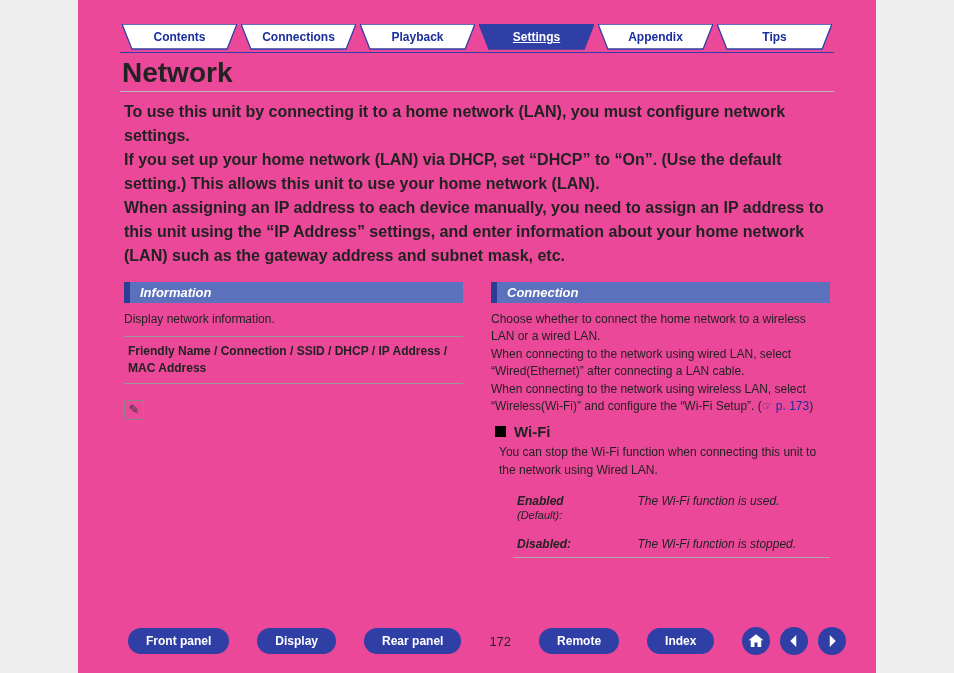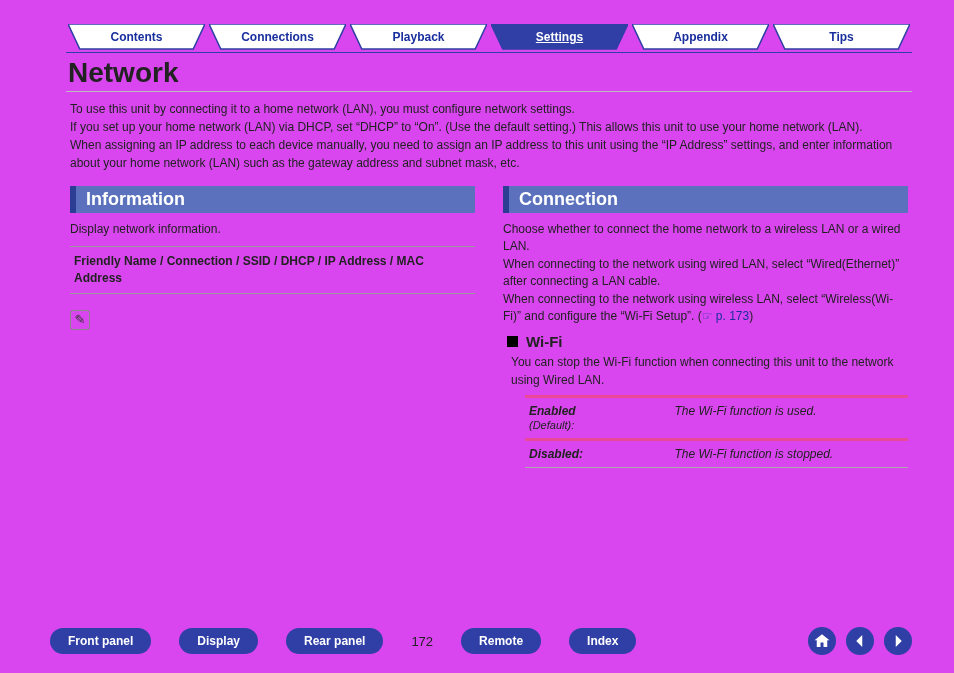--- a/index.html
+++ b/index.html
@@ -2,26 +2,26 @@
 <html><head>
 <meta charset="utf-8">
 <style>
   html, body {
     margin: 0;
     padding: 0;
     background: #eee;
     font-family: Arial, Helvetica, sans-serif;
   }
   .page {
-    width: 954px;
+    width: 798px;
     height: 673px;
-    background: #d946ef;
+    background: #ec4899;
     position: relative;
     box-sizing: border-box;
-    padding: 24px 42px 18px 66px;
+    padding: 24px 42px 18px 42px;
     margin: 0 auto;
   }
 
   
   .tabs {
     display: flex;
     justify-content: space-between;
     margin: 0 0 2px 0;
   }
   .tab {
@@ -55,41 +55,43 @@
     font-weight: bold;
     color: #222;
     margin: 0 0 2px 2px;
   }
   .hr-under {
     border: none;
     border-top: 1px solid #bbb;
     margin: 0 0 8px 0;
   }
   .intro {
-    font-size: 12px;
+    font-size: 16px;
     color: #222;
     line-height: 1.5;
     margin: 0 4px 14px 4px;
+    font-weight: bold;
   }
 
   
   .columns {
     display: flex;
     gap: 28px;
     padding: 0 4px;
   }
   .col { flex: 1 1 0; }
 
   .section-header {
     background: #5c71bd;
     color: #ffffff;
-    font-size: 18px;
+    font-size: 13px;
     font-weight: bold;
     padding: 3px 10px;
     border-left: 6px solid #2c3e93;
+    font-style: italic;
   }
   .p12 {
     font-size: 12px;
     color: #222;
     line-height: 1.45;
     margin: 8px 0;
   }
 
   .fields-box {
     border-top: 1px solid #999;

